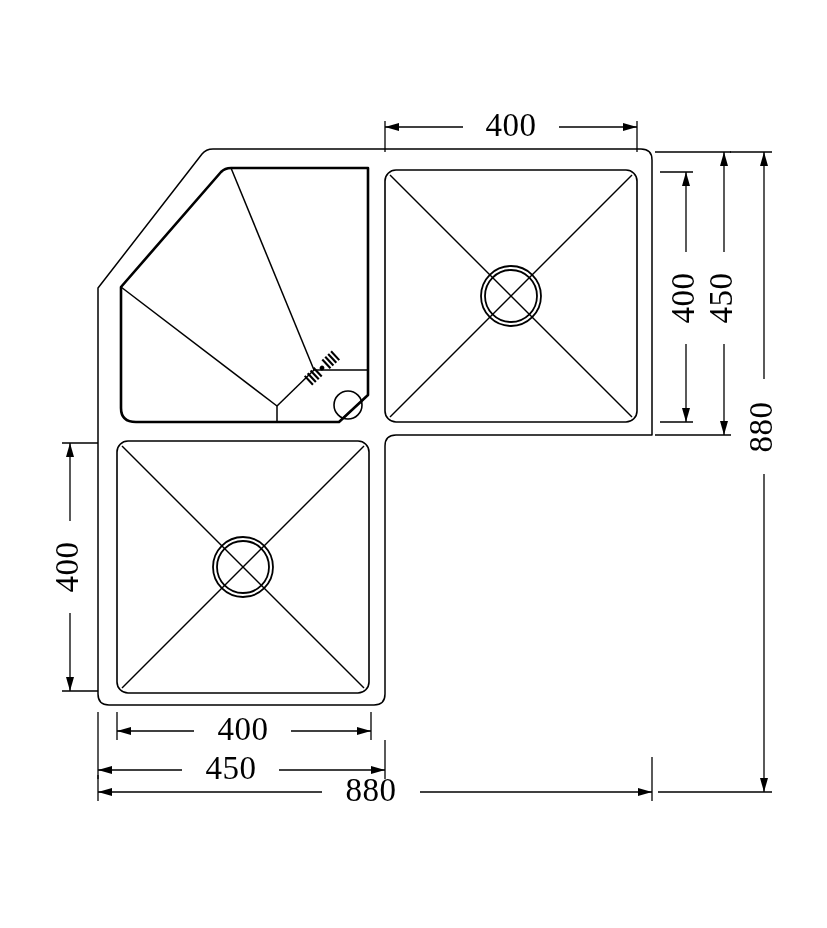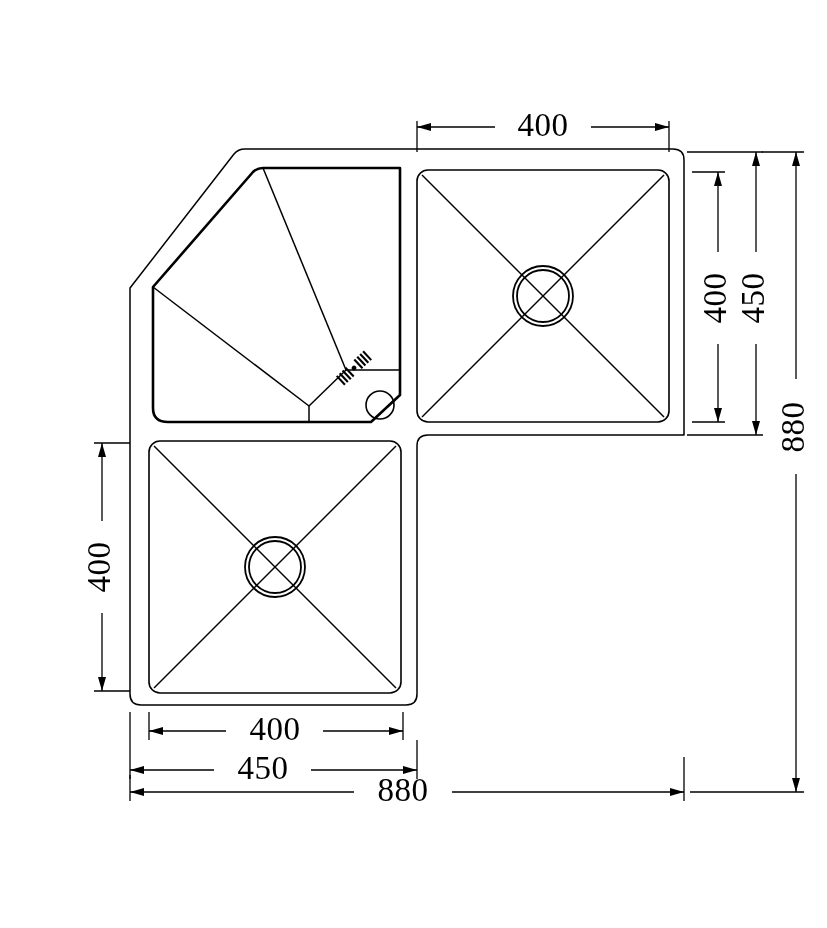--- a/index.html
+++ b/index.html
@@ -11,21 +11,20 @@
     width: 827px;
     height: 928px;
     overflow: hidden;
     font-family: "Liberation Serif", serif;
   }
   #drawing-root {
     position: relative;
     width: 694px;
     height: 928px;
     background: #ffffff;
-    margin-left: 32px;
   }
   svg#tech-drawing {
     display: block;
     width: 827px;
     height: 928px;
   }
   .outline-heavy {
     fill: none;
     stroke: #000000;
     stroke-width: 2.6;

